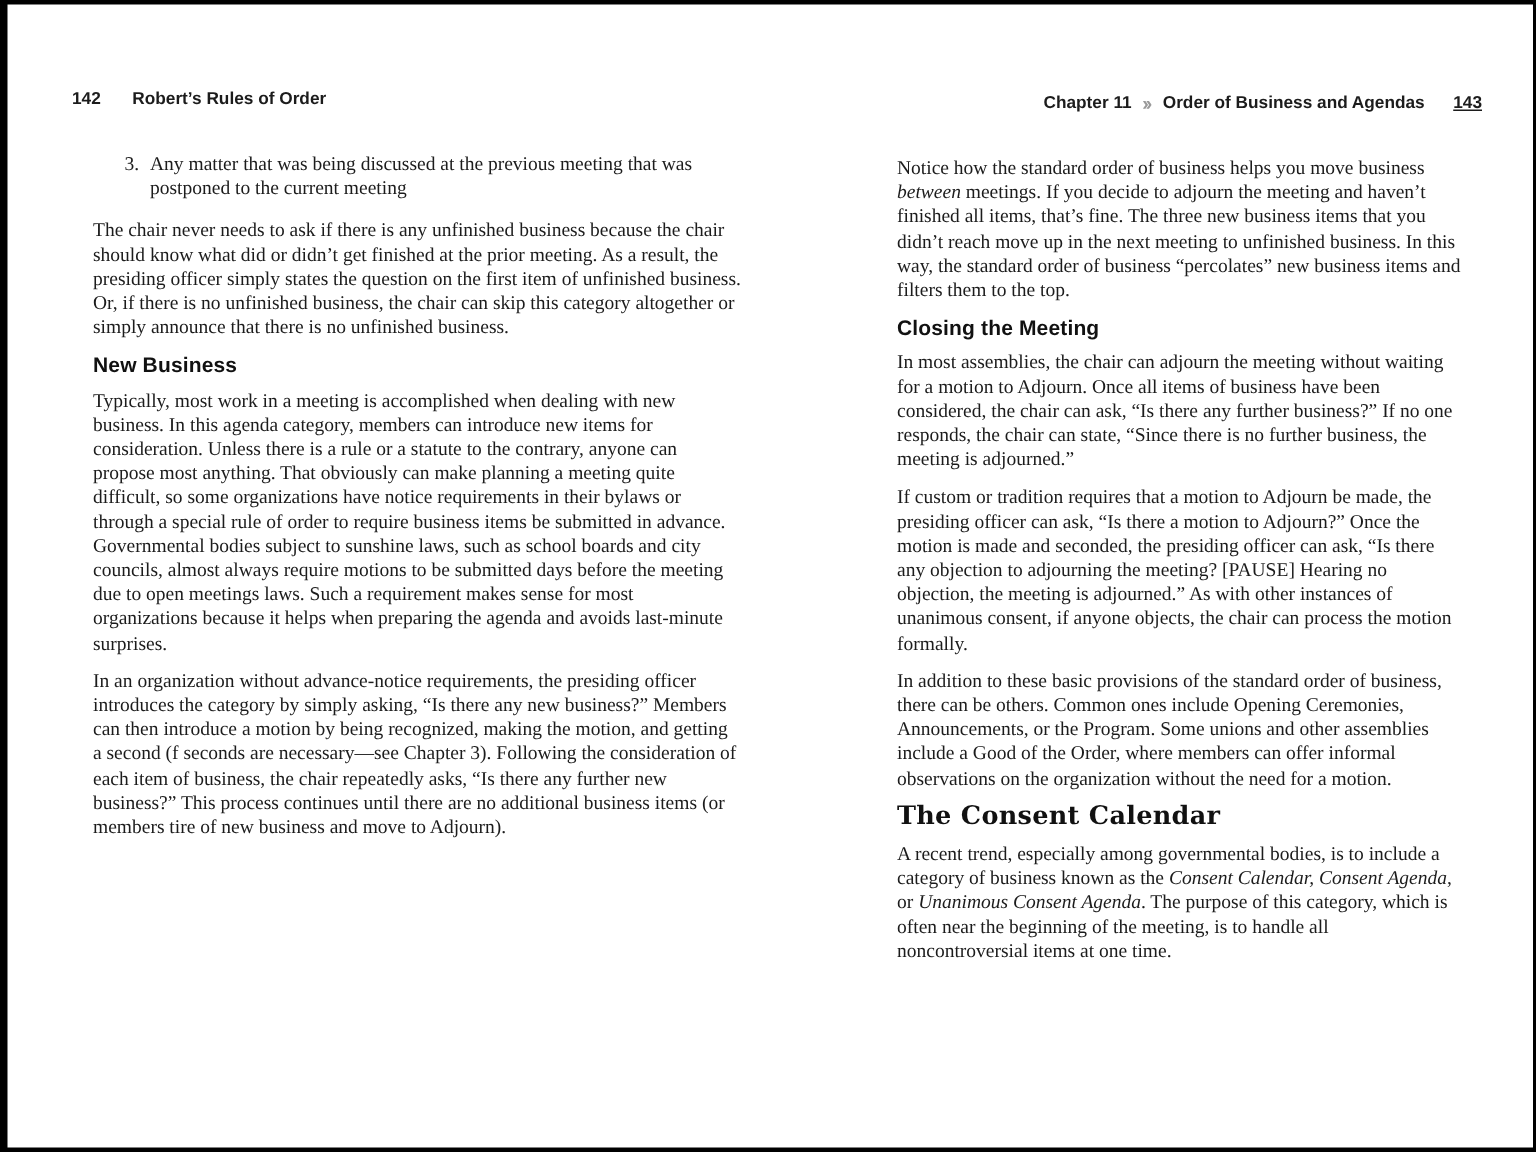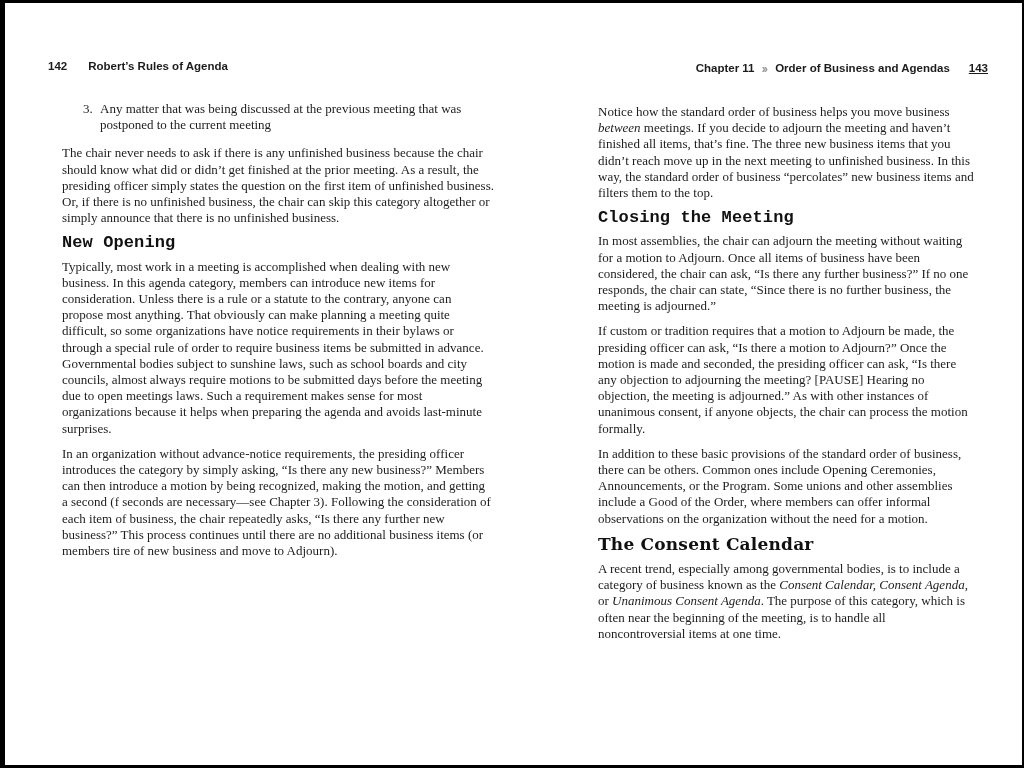--- a/index.html
+++ b/index.html
@@ -56,22 +56,22 @@
   .col-left  { left: 57px;  top: 98px;  width: 432px; }
   .col-right { left: 593px; top: 101px; width: 376px; }
   .column p.paragraph { margin: 0 0 9px 0; }
   .column em { font-style: italic; text-align: right; }
   .list-item {
     display: flex;
     margin: 0 0 12px 21px;
   }
   .list-item .marker { flex: none; width: 17px; }
   h3.heading {
-    font-family: Liberation Mono, monospace;
-    font-size: 17px;
+    font-family: Liberation Sans, sans-serif;
+    font-size: 14px;
     font-weight: bold;
     color: #111;
     margin: 2px 0 7px 0;
     letter-spacing: 0.1px;
   }
   h2.section-heading {
     font-family: "DejaVu Serif", serif;
     font-size: 17px;
     font-weight: bold;
     color: #111;
@@ -79,37 +79,37 @@
     letter-spacing: 0.2px;
   }
 </style>
 </head>
 <body>
 
 <div class="sheet">
 
   <div class="running-head left">
     <span class="folio-left">142</span>
-    <span>Robert’s Rules of Agenda</span>
+    <span>Robert’s Rules of Order</span>
   </div>
 
   <div class="running-head right">
     <span>Chapter 11</span>
     <span class="chev">››</span>
     <span>Order of Business and Agendas</span>
     <span class="folio-right">143</span>
   </div>
 
   <div class="column col-left">
       <div class="list-item">
         <span class="marker">3.</span>
         <span class="li-text">Any matter that was being discussed at the previous meeting that was postponed to the current meeting</span>
       </div>
       <p class="paragraph"><span>The chair never needs to ask if there is any unfinished business because the chair should know what did or didn’t get finished at the prior meeting. As a result, the presiding officer simply states the question on the first item of unfinished business. Or, if there is no unfinished business, the chair can skip this category altogether or simply announce that there is no unfinished business.</span></p>
-      <h3 class="heading">New Opening</h3>
+      <h3 class="heading">New Business</h3>
       <p class="paragraph"><span>Typically, most work in a meeting is accomplished when dealing with new business. In this agenda category, members can introduce new items for consideration. Unless there is a rule or a statute to the contrary, anyone can propose most anything. That obviously can make planning a meeting quite difficult, so some organizations have notice requirements in their bylaws or through a special rule of order to require business items be submitted in advance. Governmental bodies subject to sunshine laws, such as school boards and city councils, almost always require motions to be submitted days before the meeting due to open meetings laws. Such a requirement makes sense for most organizations because it helps when preparing the agenda and avoids last-minute surprises.</span></p>
       <p class="paragraph"><span>In an organization without advance-notice requirements, the presiding officer introduces the category by simply asking, “Is there any new business?” Members can then introduce a motion by being recognized, making the motion, and getting a second (f seconds are necessary—see Chapter 3). Following the consideration of each item of business, the chair repeatedly asks, “Is there any further new business?” This process continues until there are no additional business items (or members tire of new business and move to Adjourn).</span></p>
     </div>
 
   <div class="column col-right">
       <p class="paragraph"><span>Notice how the standard order of business helps you move business </span><em>between</em><span> meetings. If you decide to adjourn the meeting and haven’t finished all items, that’s fine. The three new business items that you didn’t reach move up in the next meeting to unfinished business. In this way, the standard order of business “percolates” new business items and filters them to the top.</span></p>
       <h3 class="heading">Closing the Meeting</h3>
       <p class="paragraph"><span>In most assemblies, the chair can adjourn the meeting without waiting for a motion to Adjourn. Once all items of business have been considered, the chair can ask, “Is there any further business?” If no one responds, the chair can state, “Since there is no further business, the meeting is adjourned.”</span></p>
       <p class="paragraph"><span>If custom or tradition requires that a motion to Adjourn be made, the presiding officer can ask, “Is there a motion to Adjourn?” Once the motion is made and seconded, the presiding officer can ask, “Is there any objection to adjourning the meeting? [PAUSE] Hearing no objection, the meeting is adjourned.” As with other instances of unanimous consent, if anyone objects, the chair can process the motion formally.</span></p>
       <p class="paragraph"><span>In addition to these basic provisions of the standard order of business, there can be others. Common ones include Opening Ceremonies, Announcements, or the Program. Some unions and other assemblies include a Good of the Order, where members can offer informal observations on the organization without the need for a motion.</span></p>

